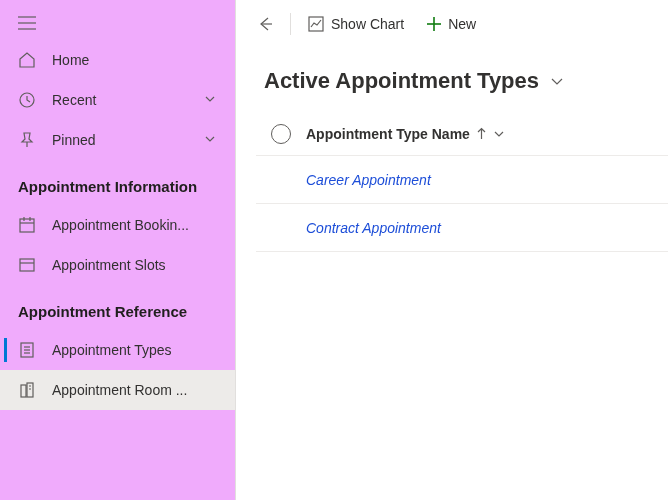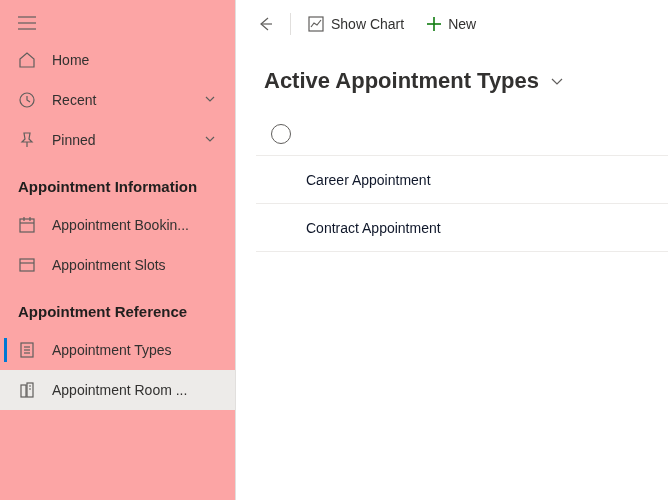--- a/index.html
+++ b/index.html
@@ -9,21 +9,21 @@
     color: #323130;
     width: 668px;
     height: 500px;
     overflow: hidden;
     display: flex;
     background: #fff;
   }
   .sidebar {
     width: 236px;
     height: 100%;
-    background: #fca5a5;
+    background: #f0abfc;
     border-right: 1px solid #e1dfdd;
     display: flex;
     flex-direction: column;
     padding-top: 6px;
   }
   .hamburger {
     padding: 10px 18px 10px 18px;
   }
   .hamburger svg { display:block; }
   .nav-item {
@@ -146,23 +146,24 @@
     cursor: pointer;
   }
   .grid-row {
     display: flex;
     align-items: center;
     height: 48px;
     border-bottom: 1px solid #edebe9;
   }
   .grid-row:last-child { border-bottom: 1px solid #edebe9; }
   .cell-link {
-    color: #0f172a;
+    color: #1d4ed8;
     cursor: pointer;
     padding-left: 0;
+    font-style: italic;
   }
   .icon-stroke { stroke: #605e5c; fill: none; stroke-width: 1.2; }
 </style>
 </head>
 <body>
 
 <nav class="sidebar">
   <div class="hamburger">
     <svg width="18" height="14" viewBox="0 0 18 14">
       <line class="icon-stroke" x1="0" y1="1" x2="18" y2="1" stroke-width="1.5"></line>
@@ -292,20 +293,29 @@
     <svg width="16" height="16" viewBox="0 0 16 16">
         <path class="icon-stroke" d="M3 6 L8 11 L13 6" stroke-width="1.4"></path>
       </svg>
   </div>
 
   <div class="grid">
     <div class="grid-header">
       <div class="row-select">
         <div class="select-circle"></div>
       </div>
+      <div class="col-header">
+        <span>Appointment Type Name</span>
+        <svg width="11" height="14" viewBox="0 0 11 14">
+            <path class="icon-stroke" d="M5.5 12 V2 M2 5 L5.5 1.5 L9 5" stroke-width="1.2"></path>
+          </svg>
+        <svg width="12" height="12" viewBox="0 0 12 12">
+            <path class="icon-stroke" d="M2 4 L6 8 L10 4"></path>
+          </svg>
+      </div>
     </div>
 
     <div class="grid-row">
       <div class="row-select"></div>
       <span class="cell-link">Career Appointment</span>
     </div>
 
     <div class="grid-row">
       <div class="row-select"></div>
       <span class="cell-link">Contract Appointment</span>

